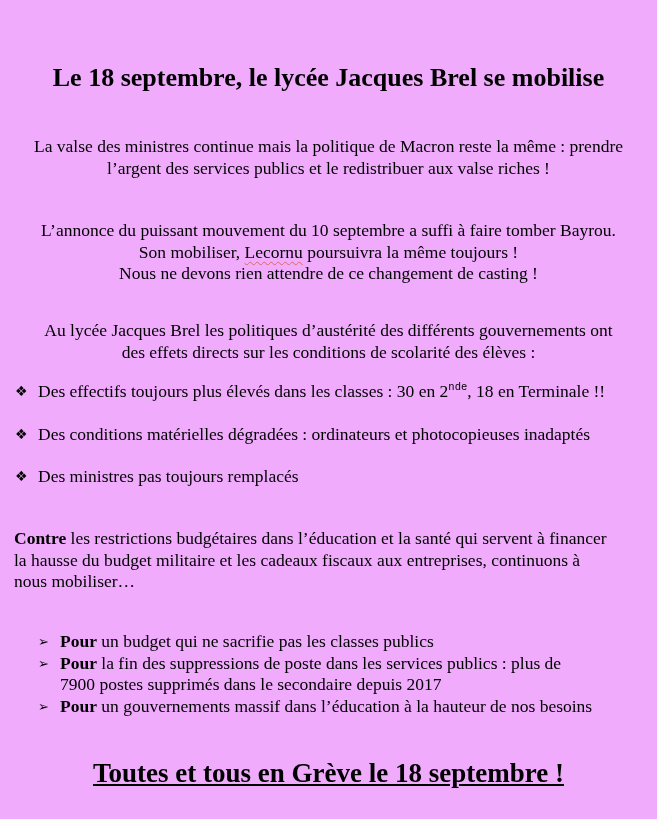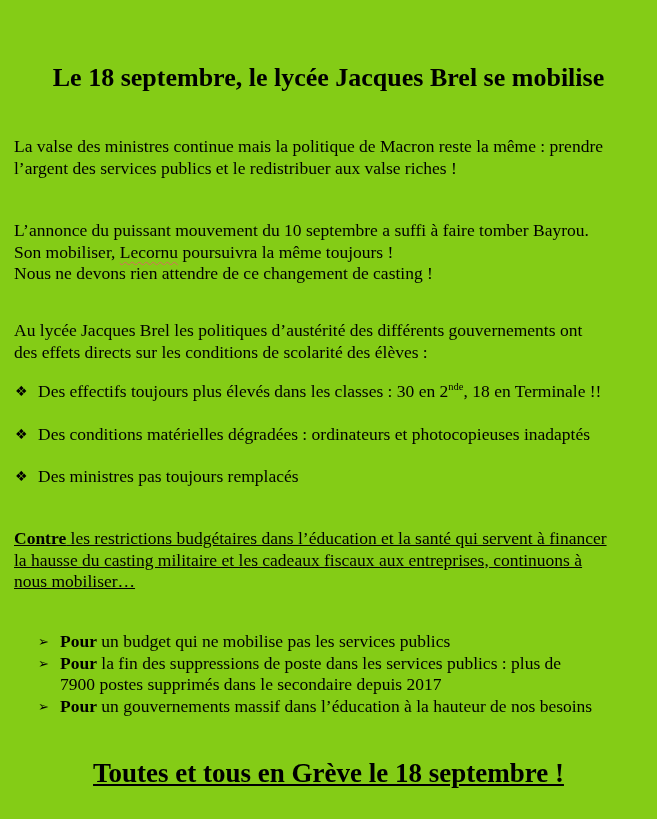--- a/index.html
+++ b/index.html
@@ -1,27 +1,27 @@
 <!DOCTYPE html>
 <html><head>
 <meta charset="utf-8">
 <style>
   html, body { margin: 0; padding: 0; background: #ffffff; }
   .page {
     position: relative;
     width: 657px;
     height: 819px;
-    background: #84cc16;
+    background: #f0abfc;
     color: #000000;
     font-family: "Liberation Serif", serif;
     overflow: hidden;
   }
   .block { position: absolute; left: 14px; right: 14px; margin: 0; }
-  .center { }
-  .left   { text-align: left; text-decoration: underline; }
+  .center { text-align: center; }
+  .left   { text-align: left; }
 
   .title {
     top: 62px;
     font-size: 26px;
     font-weight: bold;
     line-height: 32px;
     white-space: nowrap;
     text-align: center;
   }
   .body-text { font-size: 17.5px; line-height: 21.5px; }
@@ -47,21 +47,21 @@
   .arrow-marker   { width: 22px; font-size: 13px; line-height: 21.5px; }
   .li-body { flex: 1 1 auto; }
 
   .misspelled {
     text-decoration-line: underline;
     text-decoration-style: wavy;
     text-decoration-color: #d96a5e;
     text-decoration-thickness: 1px;
     text-underline-offset: 3px;
   }
-  sup.ord { font-size: 10.5px; line-height: 0; vertical-align: super; }
+  sup.ord { font-size: 10.5px; line-height: 0; vertical-align: super; font-family: Liberation Mono, monospace; }
   b { font-weight: bold; }
 
   .closing {
     top: 755px;
     font-size: 27px;
     font-weight: bold;
     line-height: 36px;
     white-space: nowrap;
     text-align: center;
     text-decoration: underline;
@@ -100,28 +100,28 @@
       <span class="li-body">Des conditions matérielles dégradées : ordinateurs et photocopieuses inadaptés</span>
     </li>
     <li class="bullet-line">
       <span class="marker diamond-marker">❖</span>
       <span class="li-body">Des ministres pas toujours remplacés</span>
     </li>
   </ul>
 
   <p class="block body-text left pos-contre">
     <b>Contre</b><span> les restrictions budgétaires dans l’éducation et la santé qui servent à financer</span><br>
-    <span>la hausse du casting militaire et les cadeaux fiscaux aux entreprises, continuons à</span><br>
+    <span>la hausse du budget militaire et les cadeaux fiscaux aux entreprises, continuons à</span><br>
     <span>nous mobiliser…</span>
   </p>
 
   <ul class="block plain body-text pos-arrow">
     <li class="bullet-line">
       <span class="marker arrow-marker">➢</span>
-      <span class="li-body"><b>Pour</b><span> un budget qui ne mobilise pas les services publics</span></span>
+      <span class="li-body"><b>Pour</b><span> un budget qui ne sacrifie pas les classes publics</span></span>
     </li>
     <li class="bullet-line">
       <span class="marker arrow-marker">➢</span>
       <span class="li-body"><b>Pour</b><span> la fin des suppressions de poste dans les services publics : plus de</span><br><span>7900 postes supprimés dans le secondaire depuis 2017</span></span>
     </li>
     <li class="bullet-line">
       <span class="marker arrow-marker">➢</span>
       <span class="li-body"><b>Pour</b><span> un gouvernements massif dans l’éducation à la hauteur de nos besoins</span></span>
     </li>
   </ul>

